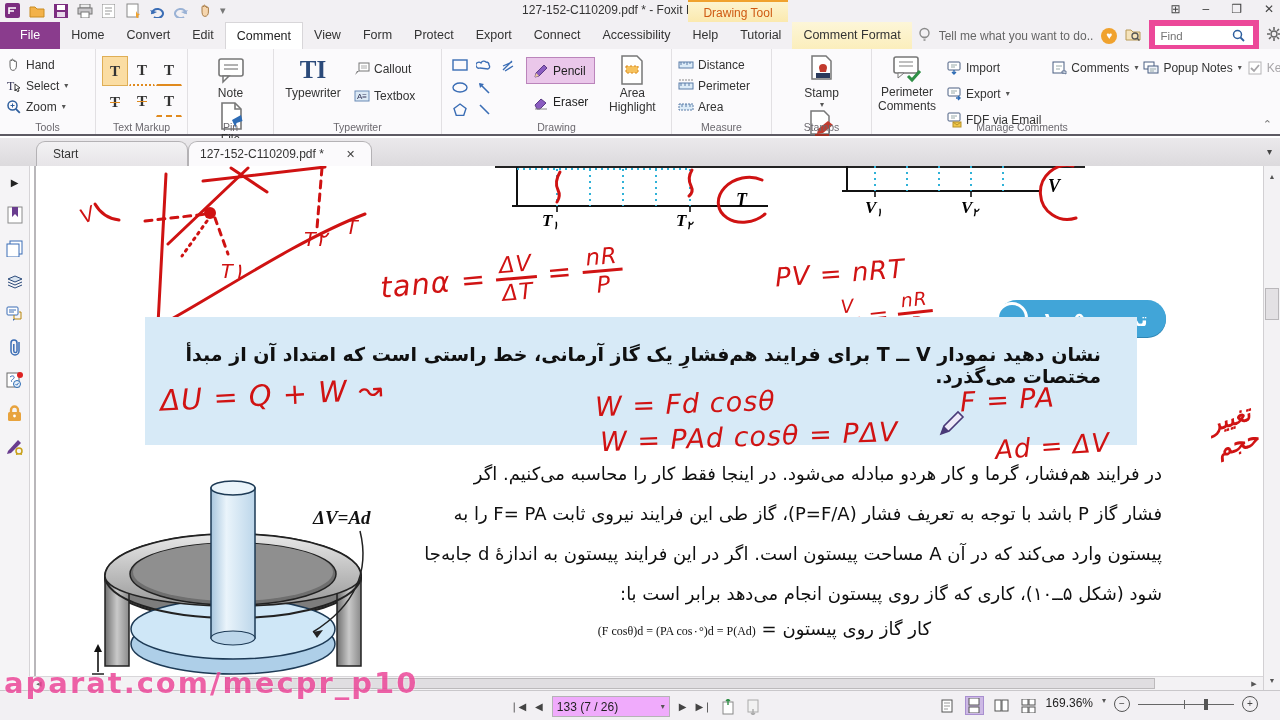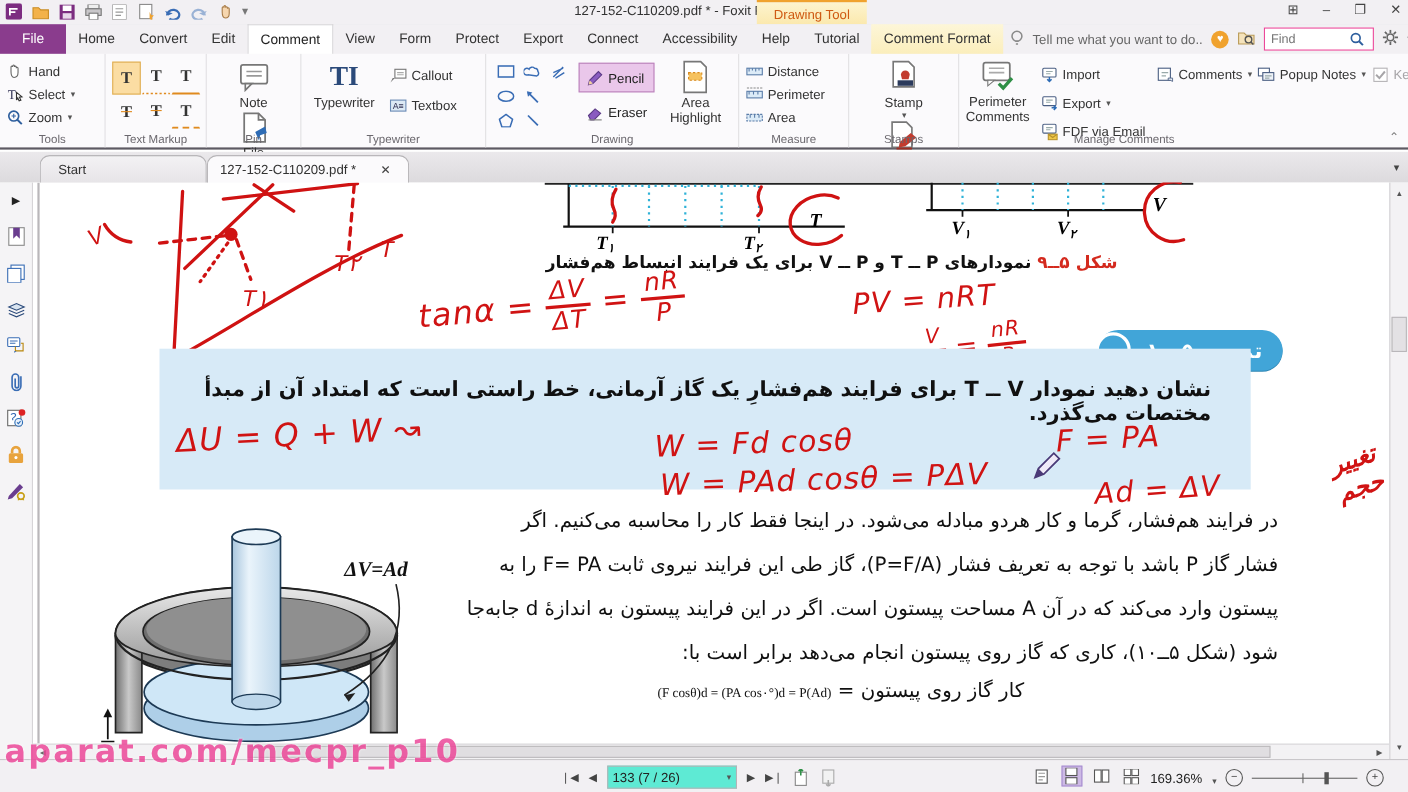--- a/index.html
+++ b/index.html
@@ -19,21 +19,21 @@
   .menubar{position:absolute;left:0;top:22px;width:100%;height:27px;background:#f2f0f3;display:flex;align-items:stretch;}
   #menu-tabs{display:flex;}
   .mtab{padding:0 11px;line-height:27px;font-size:12.5px;color:#333;white-space:nowrap;}
   .mtab.file{background:#8a3c8d;color:#fff;padding:0 20px;}
   .mtab.active{background:#fff;border:1px solid #d8d6d9;border-bottom:none;color:#222;}
   .mtab.ctx{background:linear-gradient(#fdf6d8,#fbeebc);}
   .menu-right{display:flex;align-items:center;gap:8px;margin-left:6px;}
   .tellme{color:#666;font-size:12px;white-space:nowrap;}
   .heart-badge{width:16px;height:16px;border-radius:50%;background:#f0a22e;color:#fff;font-size:10px;
                display:flex;align-items:center;justify-content:center;}
-  .findbox{display:flex;align-items:center;width:92px;height:19px;background:#fff;border:1px solid #ec4899;padding:0 3px;}
+  .findbox{display:flex;align-items:center;width:92px;height:19px;background:#fff;border:6px solid #ec4899;padding:0 3px;}
   .findbox input{border:none;outline:none;width:70px;font-size:11.5px;font-family:"Liberation Sans",sans-serif;background:transparent;}
   .mini{color:#777;font-size:11px;}
   
   .ribbon{position:absolute;left:0;top:49px;width:100%;height:87px;background:#fbfafc;border-bottom:2px solid #5d5a63;
           display:flex;box-sizing:border-box;}
   .rgroup{position:relative;border-right:1px solid #e2e0e3;padding:5px 6px 15px 6px;box-sizing:border-box;flex:none;}
   .rglabel{position:absolute;left:0;right:0;bottom:1px;text-align:center;font-size:10.5px;color:#6b686e;white-space:nowrap;}
   .sbtn{display:flex;align-items:center;gap:4px;height:21px;font-size:12px;color:#333;white-space:nowrap;cursor:default;}
   .bigbtn{display:inline-flex;flex-direction:column;align-items:center;justify-content:flex-start;
           font-size:12px;color:#333;text-align:center;vertical-align:top;cursor:default;}
@@ -84,23 +84,23 @@
   .hw{position:absolute;color:#d01313;font-style:italic;font-family:"DejaVu Sans",sans-serif;white-space:nowrap;letter-spacing:1px;}
   .fr{display:inline-flex;flex-direction:column;align-items:center;vertical-align:middle;line-height:1;font-size:0.78em;}
   .fr .n{border-bottom:3px solid #d01313;padding:0 4px 1px;}
   .fr .d{padding-top:1px;}
   .axis-label{font-family:"Liberation Serif",serif;font-style:italic;font-weight:bold;}
   .watermark{position:absolute;left:4px;top:666px;z-index:40;font-family:"DejaVu Sans",sans-serif;font-weight:bold;
              font-size:29px;letter-spacing:2px;color:#ec4899;opacity:.85;text-shadow:0 0 2px #ffffff;}
   
   .statusbar{position:absolute;left:0;top:690px;width:100%;height:30px;background:#f2f0f3;border-top:1px solid #c9c7ca;box-sizing:border-box;}
   .sb-left{position:absolute;left:510px;top:5px;display:flex;align-items:center;gap:9px;color:#444;}
-  .pagebox{display:flex;align-items:center;justify-content:space-between;width:108px;height:19px;background:#5eead4;
+  .pagebox{display:flex;align-items:center;justify-content:space-between;width:108px;height:19px;background:#f0abfc;
            border:1px solid #b5b3b6;padding:0 4px;font-size:12px;color:#222;}
-  .sb-right{position:absolute;right:22px;top:5px;display:flex;align-items:flex-end;gap:8px;color:#444;}
+  .sb-right{position:absolute;right:22px;top:5px;display:flex;align-items:flex-start;gap:8px;color:#444;}
   .layout-ico{width:17px;height:17px;display:flex;align-items:center;justify-content:center;border:1px solid transparent;}
   .layout-ico.sel{background:#cdb9e5;border-color:#a98fd0;}
   .zoomtxt{font-size:12px;color:#222;}
   .slider{position:relative;width:96px;height:16px;}
   .slider .track{position:absolute;left:0;right:0;top:8px;height:1px;background:#666;}
   .slider .mid{position:absolute;left:46px;top:4px;width:1px;height:9px;background:#666;}
   .slider .handle{position:absolute;left:66px;top:3px;width:4px;height:11px;background:#555;}
   .circ{width:14px;height:14px;border:1px solid #555;border-radius:50%;display:flex;align-items:center;justify-content:center;font-size:10px;color:#444;line-height:1;}
 </style>
 </head>
@@ -591,24 +591,20 @@
           <path d="M136 0 V25"></path>
           <path d="M168 0 V25"></path>
       </g>
       <path d="M40 25 v6 M136 25 v6" stroke="#111" stroke-width="1.6"></path>
       <text x="30" y="47" class="axis-label" font-size="17"><tspan>V</tspan><tspan font-size="11" dy="3">۱</tspan></text>
       <text x="126" y="47" class="axis-label" font-size="17"><tspan>V</tspan><tspan font-size="11" dy="3">۲</tspan></text>
       <text x="213" y="26" class="axis-label" font-size="18">V</text>
       <path d="M238 0 A 27 27 0 1 0 241 52" stroke="#cf1212" stroke-width="3" fill="none" stroke-linecap="round"></path>
     </svg>
 
-    <div class="caption fa">
-      <span class="red">شکل ۵ــ۹</span>
-      <span>نمودارهای P ــ T و P ــ V برای یک فرایند انبساط هم‌فشار</span>
-    </div>
 
     <svg style="position:absolute;left:5px;top:0;" width="440" height="175">
       <g stroke="#cf1212" stroke-width="3" fill="none" stroke-linecap="round">
         <path d="M131 8 C 128 60 126 110 123 158"></path>
         <path d="M124 160 C 180 130 260 75 330 48"></path>
         <path d="M133 78 L 213 2"></path>
         <path d="M168 15 L 290 1"></path>
         <path d="M196 2 L 232 26"></path>
         <path d="M110 55 L 172 48" stroke-dasharray="7 6"></path>
         <path d="M172 55 L 147 90" stroke-dasharray="2 5"></path>

